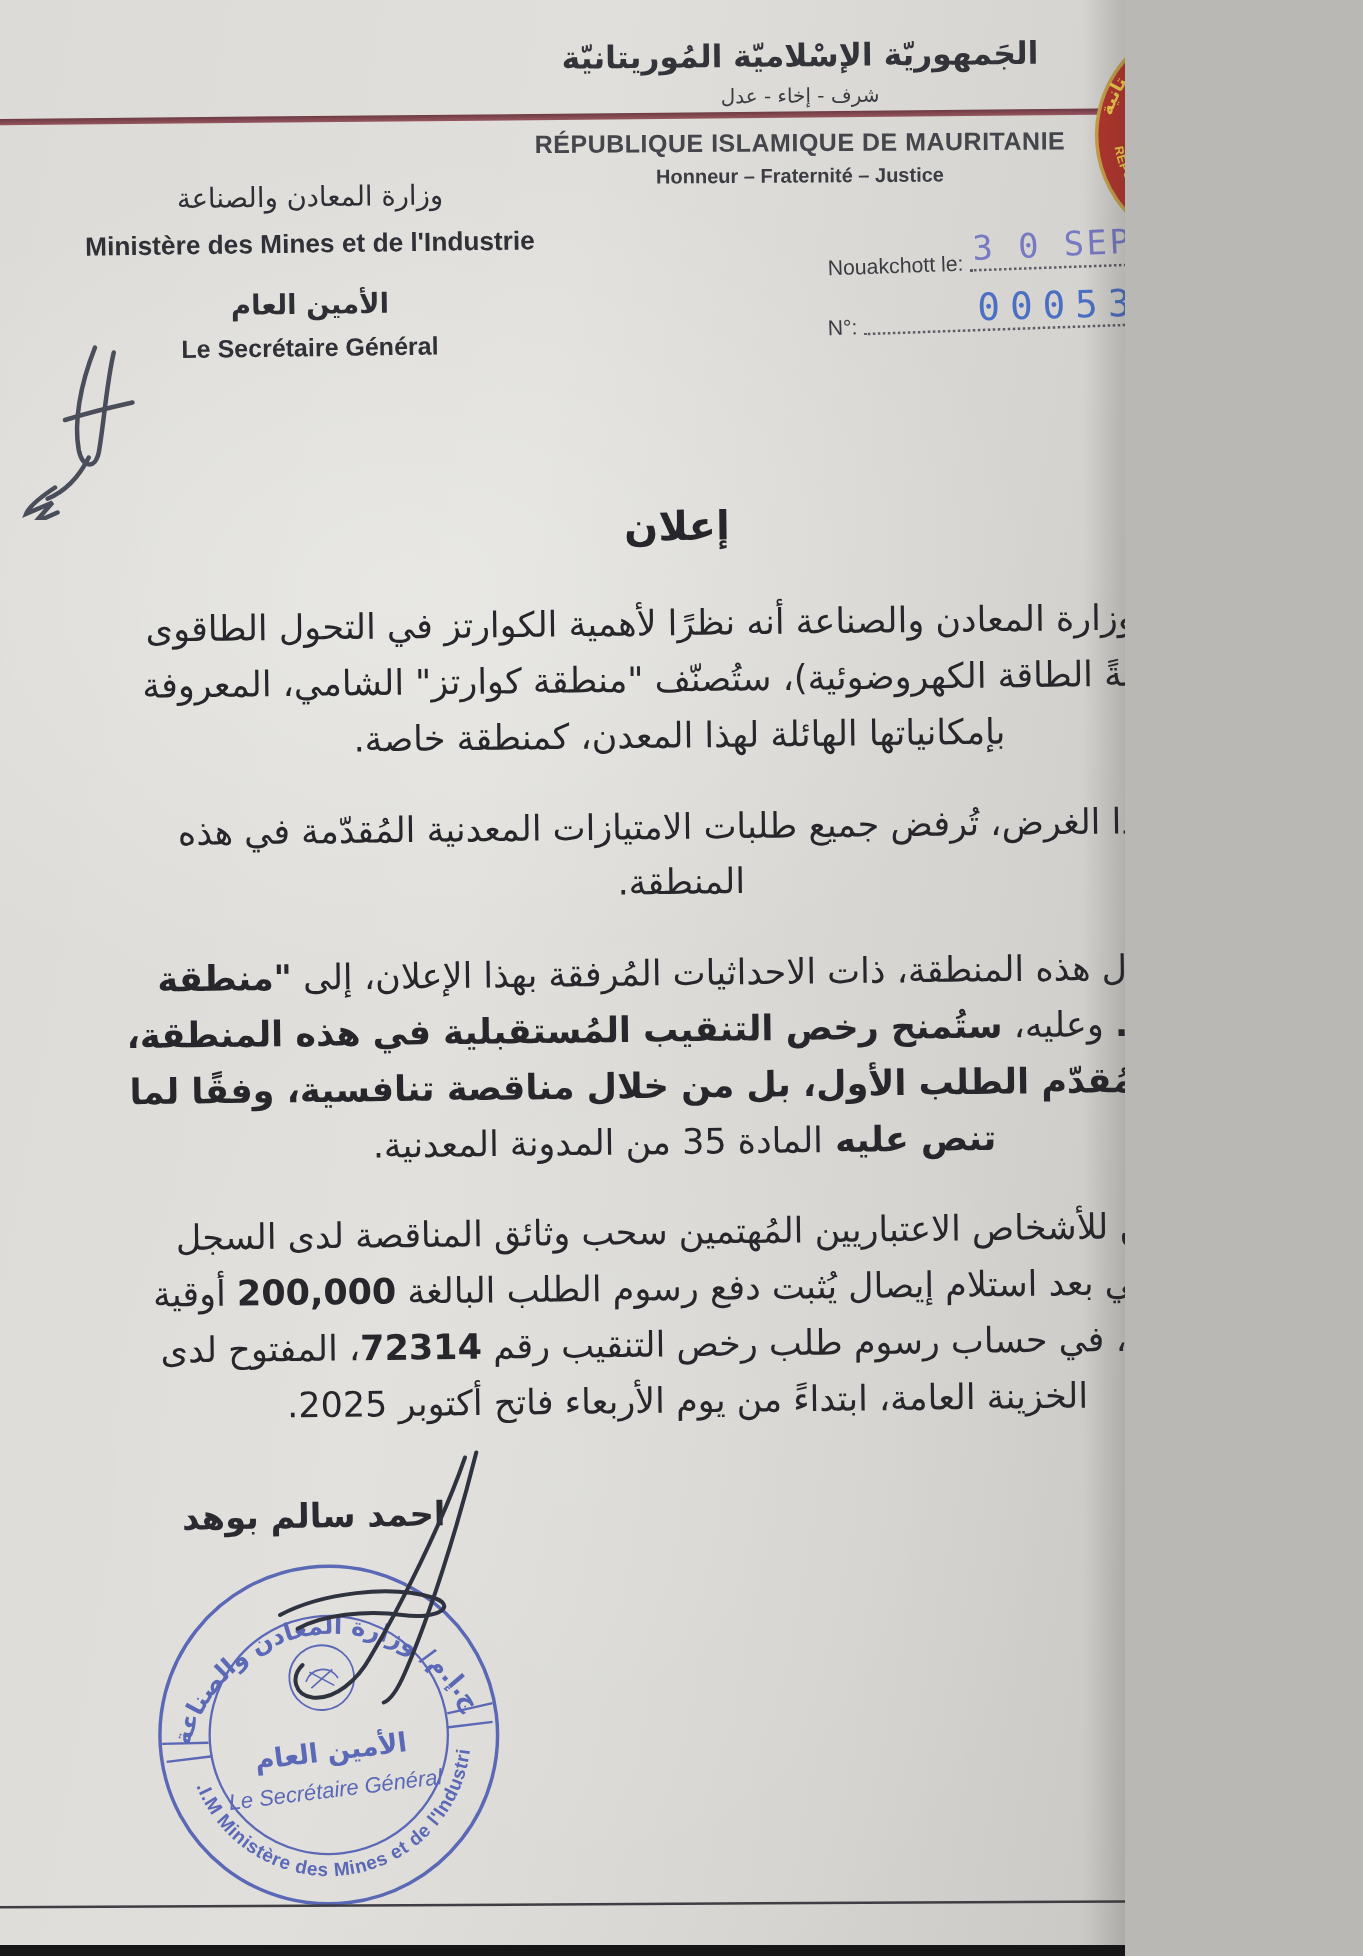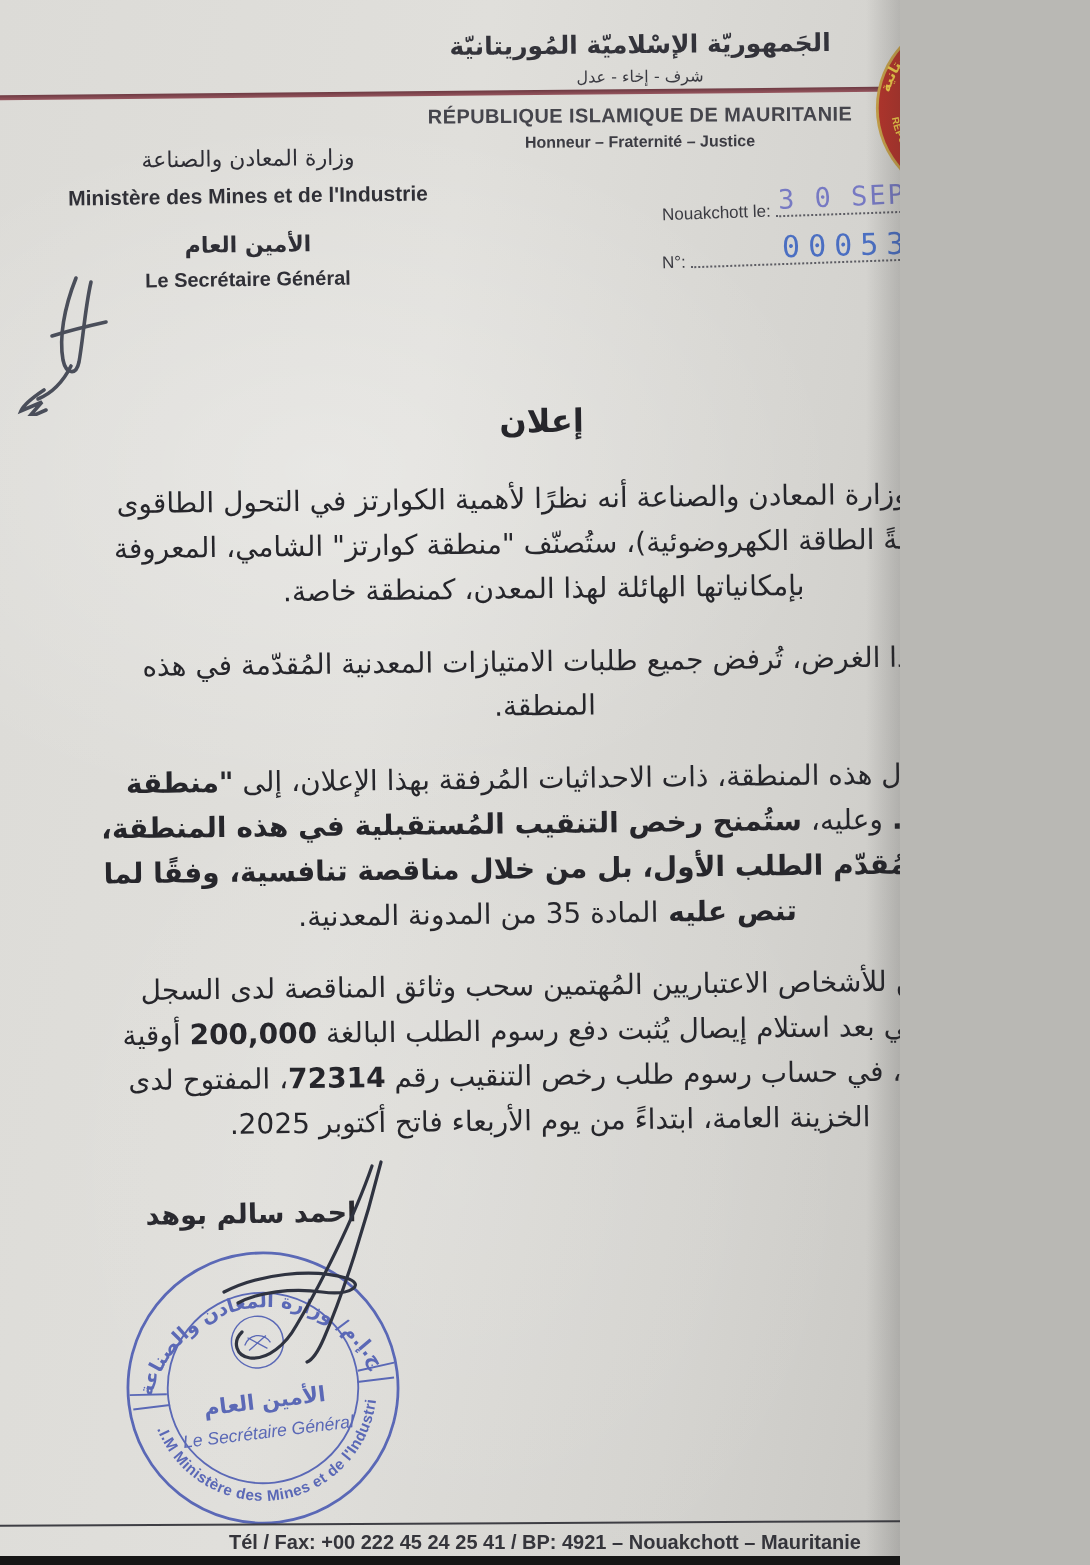--- a/index.html
+++ b/index.html
@@ -171,17 +171,16 @@
 
   <svg class="sig-scribble" viewBox="0 0 270 240">
     <g stroke="#2f3340" stroke-width="3.2" fill="none" stroke-linecap="round">
       <path d="M210,6 C192,58 158,126 134,166 C124,184 106,200 88,198 C74,196 70,182 80,172"></path>
       <path d="M219,2 C204,62 182,132 162,178 C156,192 150,200 145,202"></path>
       <path d="M62,132 C96,114 150,108 184,118 C204,124 190,136 160,132 C130,128 96,132 76,143"></path>
     </g>
   </svg>
 
   <div class="footer-rule"></div>
-  <div class="footer-text">Tél / Fax: +00 222 45 24 25 41 / BP: 4921 – Nouakchott – Mauritanie</div>
 
   <div class="shade-right"></div>
   <div class="bottom-strip"></div>
 </div>
 
 </body></html>

